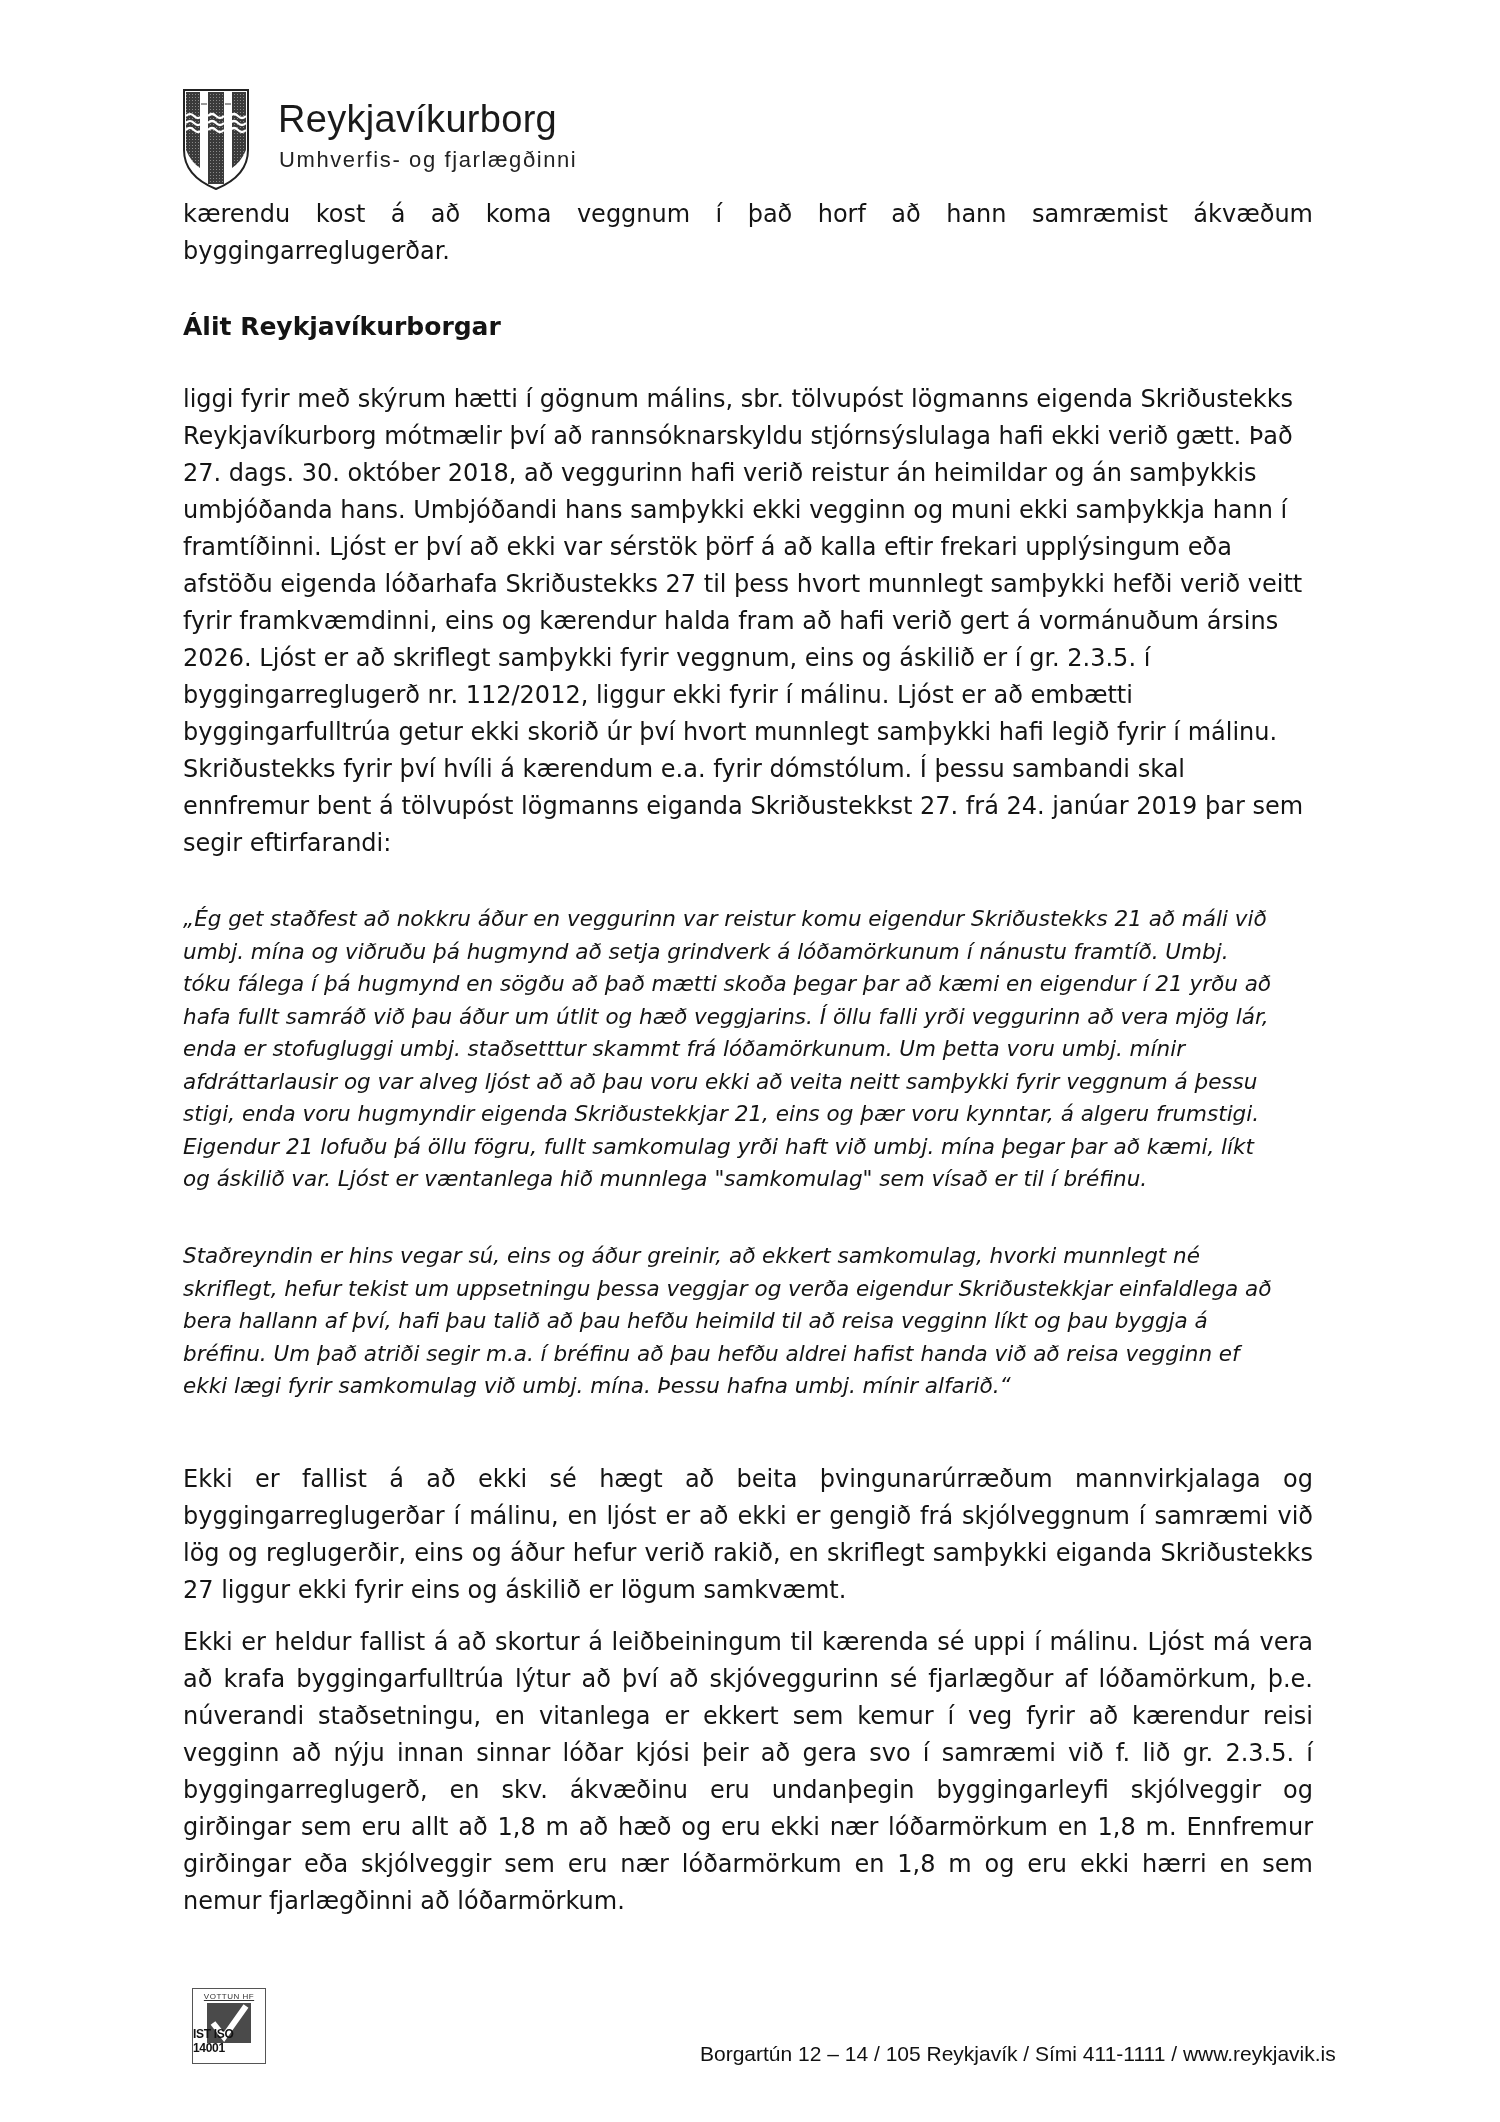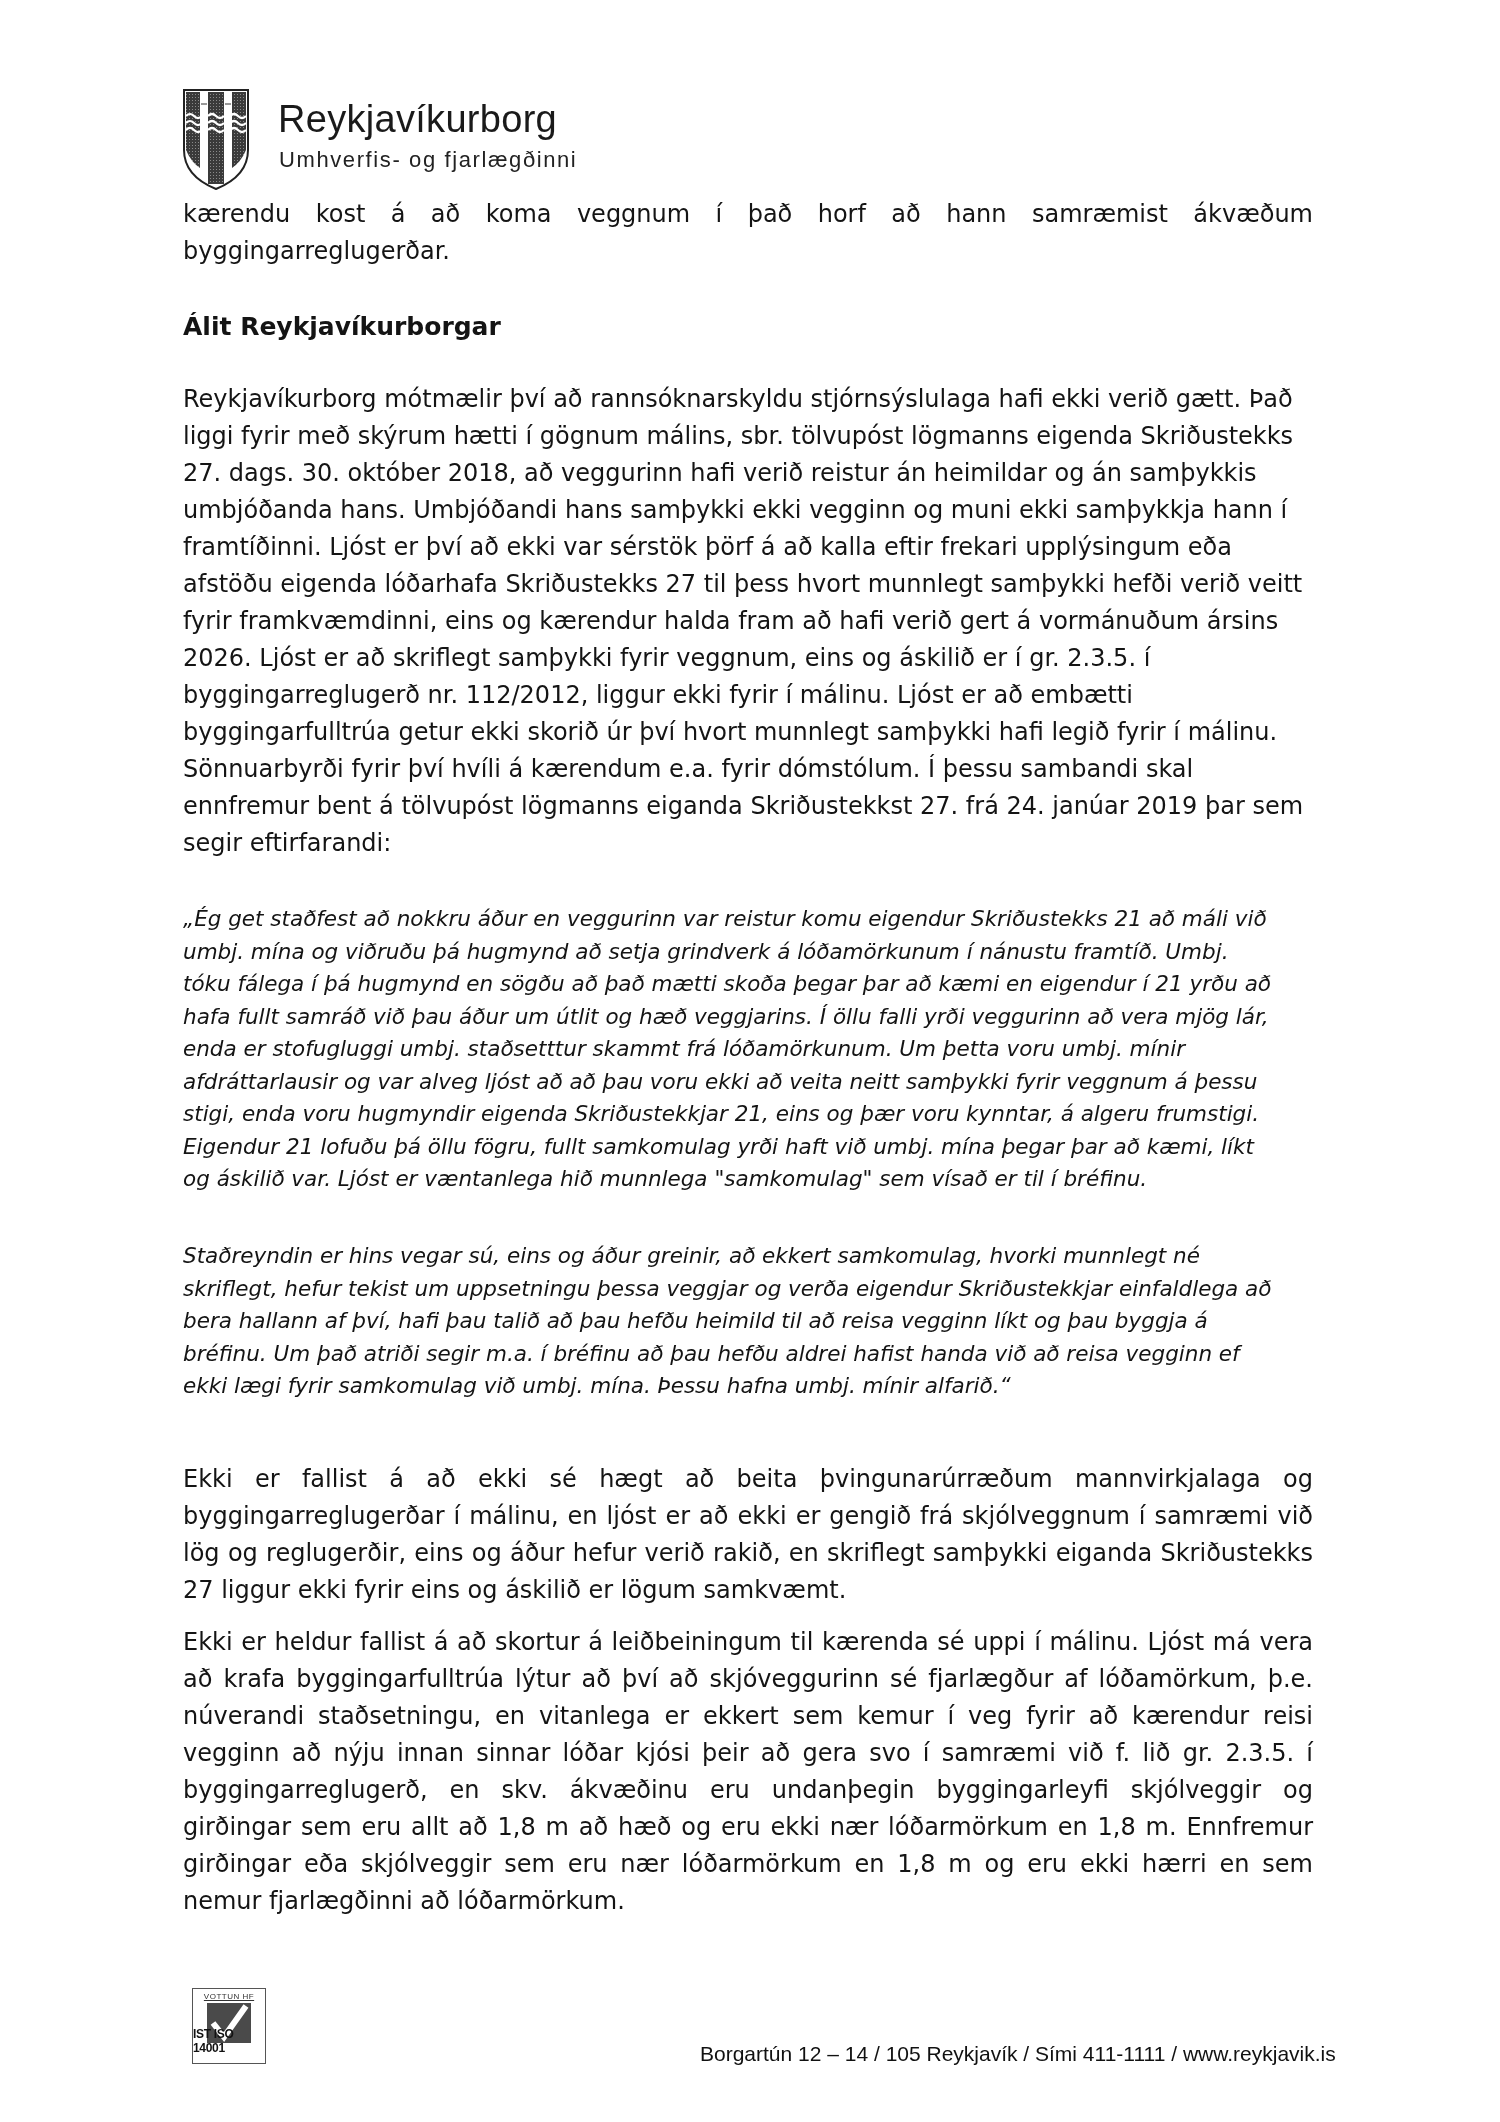--- a/index.html
+++ b/index.html
@@ -70,31 +70,31 @@
     </svg>
   </div>
   <div class="org-title">Reykjavíkurborg</div>
   <div class="org-sub">Umhverfis- og fjarlægðinni</div>
 
   <p class="text justify" style="top:196px; word-spacing:12px;">kærendu kost á að koma veggnum í það horf að hann samræmist ákvæðum byggingarreglugerðar.</p>
 
   <div class="text heading" style="top:308px;">Álit Reykjavíkurborgar</div>
 
   <div class="text" style="top:381px;">
+    <div>liggi fyrir með skýrum hætti í gögnum málins, sbr. tölvupóst lögmanns eigenda Skriðustekks</div>
     <div>Reykjavíkurborg mótmælir því að rannsóknarskyldu stjórnsýslulaga hafi ekki verið gætt. Það</div>
-    <div>liggi fyrir með skýrum hætti í gögnum málins, sbr. tölvupóst lögmanns eigenda Skriðustekks</div>
     <div>27. dags. 30. október 2018, að veggurinn hafi verið reistur án heimildar og án samþykkis</div>
     <div>umbjóðanda hans. Umbjóðandi hans samþykki ekki vegginn og muni ekki samþykkja hann í</div>
     <div>framtíðinni. Ljóst er því að ekki var sérstök þörf á að kalla eftir frekari upplýsingum eða</div>
     <div>afstöðu eigenda lóðarhafa Skriðustekks 27 til þess hvort munnlegt samþykki hefði verið veitt</div>
     <div>fyrir framkvæmdinni, eins og kærendur halda fram að hafi verið gert á vormánuðum ársins</div>
     <div>2026. Ljóst er að skriflegt samþykki fyrir veggnum, eins og áskilið er í gr. 2.3.5. í</div>
     <div>byggingarreglugerð nr. 112/2012, liggur ekki fyrir í málinu. Ljóst er að embætti</div>
     <div>byggingarfulltrúa getur ekki skorið úr því hvort munnlegt samþykki hafi legið fyrir í málinu.</div>
-    <div>Sönnuarbyrði fyrir því hvíli á kærendum e.a. fyrir dómstólum. Í þessu sambandi skal</div>
+    <div>Skriðustekks fyrir því hvíli á kærendum e.a. fyrir dómstólum. Í þessu sambandi skal</div>
     <div>ennfremur bent á tölvupóst lögmanns eiganda Skriðustekkst 27. frá 24. janúar 2019 þar sem</div>
     <div>segir eftirfarandi:</div>
   </div>
 
   <div class="text quote" style="top:903px;">
     <div>„Ég get staðfest að nokkru áður en veggurinn var reistur komu eigendur Skriðustekks 21 að máli við</div>
     <div>umbj. mína og viðruðu þá hugmynd að setja grindverk á lóðamörkunum í nánustu framtíð. Umbj.</div>
     <div>tóku fálega í þá hugmynd en sögðu að það mætti skoða þegar þar að kæmi en eigendur í 21 yrðu að</div>
     <div>hafa fullt samráð við þau áður um útlit og hæð veggjarins. Í öllu falli yrði veggurinn að vera mjög lár,</div>
     <div>enda er stofugluggi umbj. staðsetttur skammt frá lóðamörkunum. Um þetta voru umbj. mínir</div>

